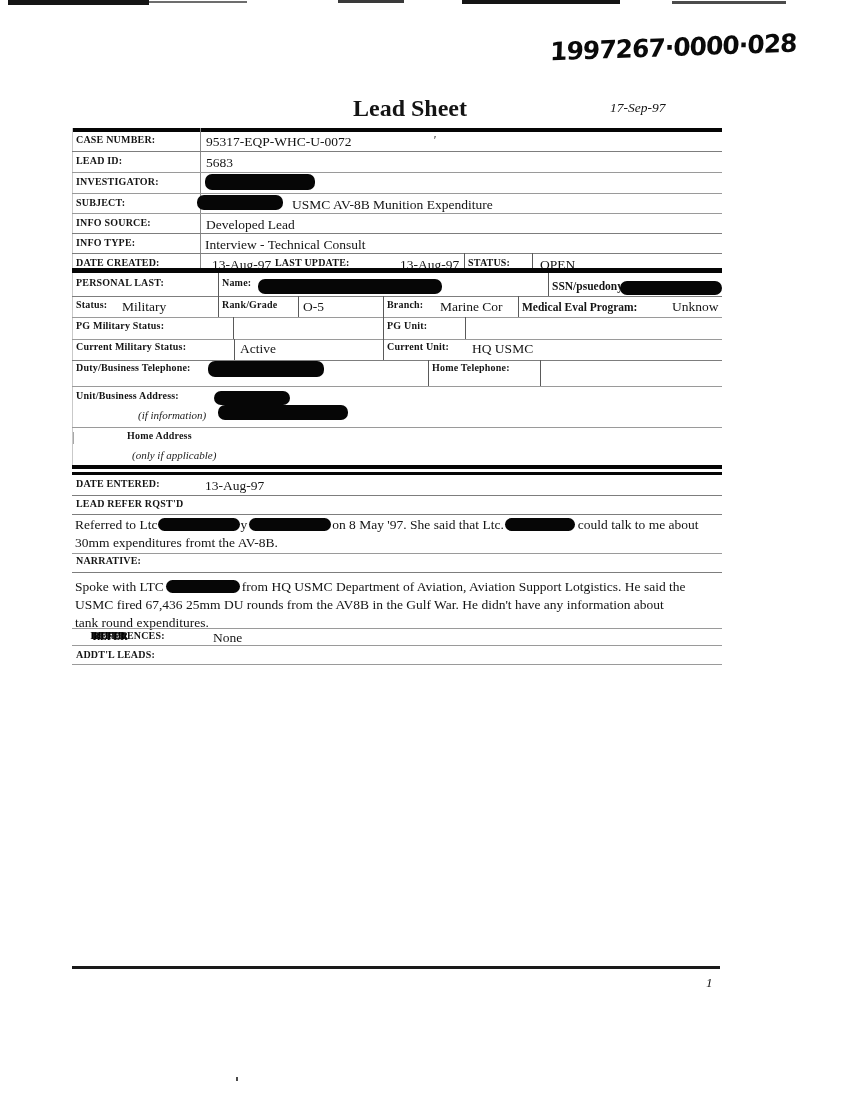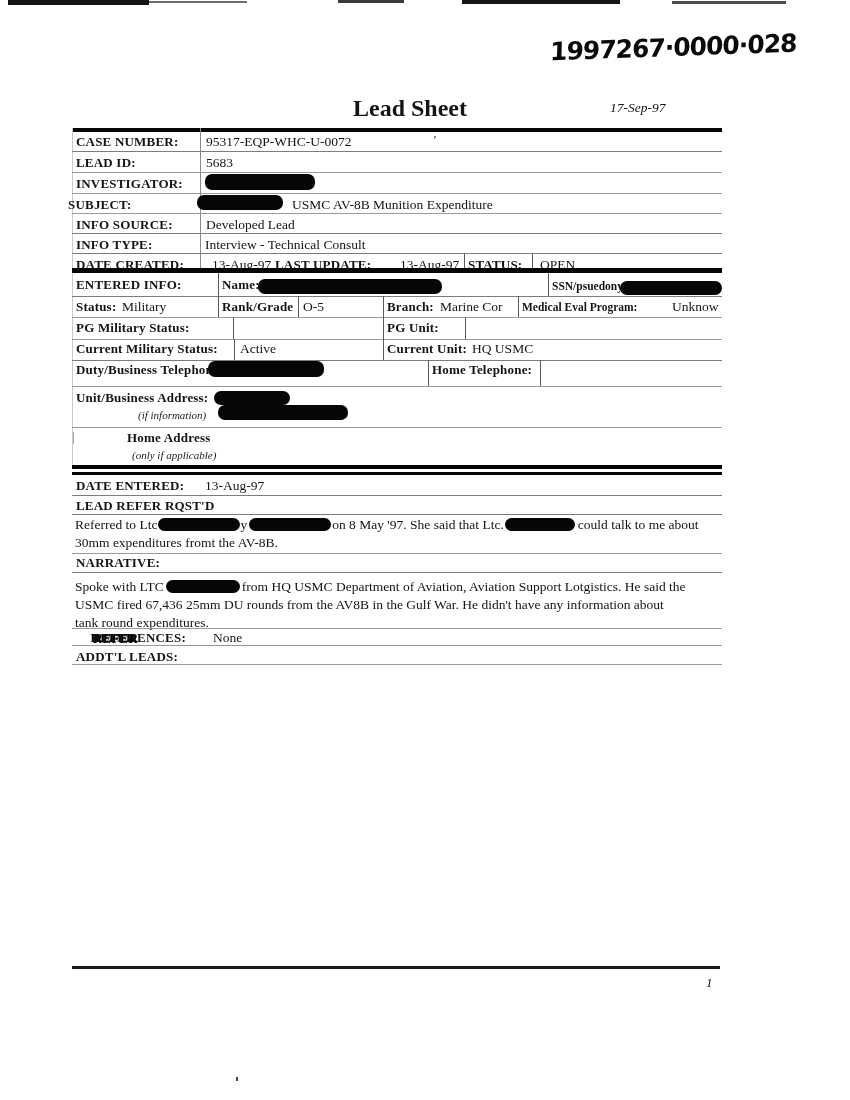--- a/index.html
+++ b/index.html
@@ -1,21 +1,21 @@
 <!DOCTYPE html>
 <html><head>
 <meta charset="utf-8">
 <style>
   html,body{margin:0;padding:0;background:#e9e9e9;}
   #page{
     position:relative;width:850px;height:1100px;margin:0 auto;
     background:#ffffff;overflow:hidden;
     font-family:"Liberation Serif", serif;color:#141414;
   }
-  .lbl{position:absolute;font-weight:bold;font-size:13px;letter-spacing:.2px;white-space:nowrap;}
+  .lbl{position:absolute;font-weight:bold;font-size:10px;letter-spacing:.2px;white-space:nowrap;}
   .lbl-sm{position:absolute;font-weight:bold;font-size:11.5px;white-space:nowrap;}
   .val{position:absolute;font-size:13.5px;white-space:nowrap;}
   .ital{position:absolute;font-style:italic;font-size:11px;white-space:nowrap;color:#222;}
   .hl{position:absolute;left:72px;width:650px;height:1px;background:#7d7d7d;}
   .hl.light{background:#9a9a9a;}
   .vl{position:absolute;width:1px;background:#5a5a5a;}
   .bar{position:absolute;left:72px;width:650px;background:#050505;}
   .redact{position:absolute;background:#060606;border-radius:7px;}
   .redact-in{display:inline-block;background:#060606;border-radius:7px;height:13px;vertical-align:-2px;margin:0 3px;}
   .para{position:absolute;font-size:13.5px;white-space:nowrap;}
@@ -56,21 +56,21 @@
   <div class="hl" style="top:151px"></div>
 
   <div class="lbl" style="left:76px;top:155px">LEAD ID:</div>
   <div class="val" style="left:206px;top:155px">5683</div>
   <div class="hl light" style="top:172px"></div>
 
   <div class="lbl" style="left:76px;top:176px">INVESTIGATOR:</div>
   <div class="redact" style="left:205px;top:174px;width:110px;height:16px"></div>
   <div class="hl light" style="top:193px"></div>
 
-  <div class="lbl" style="left:68px;top:197px">SUBJECT:</div>
+  <div class="lbl" style="left:76px;top:197px">SUBJECT:</div>
   <div class="redact" style="left:197px;top:195px;width:86px;height:15px"></div>
   <div class="val" style="left:292px;top:197px">USMC  AV-8B Munition Expenditure</div>
   <div class="hl light" style="top:213px"></div>
 
   <div class="lbl" style="left:76px;top:217px">INFO SOURCE:</div>
   <div class="val" style="left:206px;top:217px">Developed Lead</div>
   <div class="hl" style="top:233px"></div>
 
   <div class="lbl" style="left:76px;top:237px">INFO TYPE:</div>
   <div class="val" style="left:205px;top:237px">Interview - Technical Consult</div>
@@ -80,21 +80,21 @@
   <div class="val" style="left:212px;top:257px">13-Aug-97</div>
   <div class="lbl" style="left:275px;top:257px">LAST UPDATE:</div>
   <div class="val" style="left:400px;top:257px">13-Aug-97</div>
   <div class="vl" style="left:464px;top:253px;height:15px"></div>
   <div class="lbl" style="left:468px;top:257px">STATUS:</div>
   <div class="vl" style="left:532px;top:253px;height:15px"></div>
   <div class="val" style="left:540px;top:257px">OPEN</div>
 
   <div class="bar" style="top:268px;height:5px"></div>
 
-  <div class="lbl" style="left:76px;top:277px">ENTERED INFO:</div>
+  <div class="lbl" style="left:76px;top:277px">PERSONAL LAST:</div>
   <div class="vl" style="left:218px;top:273px;height:23px"></div>
   <div class="lbl" style="left:222px;top:277px">Name:</div>
   <div class="redact" style="left:258px;top:279px;width:184px;height:15px"></div>
   <div class="vl" style="left:548px;top:273px;height:23px"></div>
   <div class="lbl-sm" style="left:552px;top:280px">SSN/psuedonym:</div>
   <div class="redact" style="left:620px;top:281px;width:102px;height:14px"></div>
   <div class="hl" style="top:296px"></div>
 
   <div class="lbl" style="left:76px;top:299px">Status:</div>
   <div class="val" style="left:122px;top:299px">Military</div>

